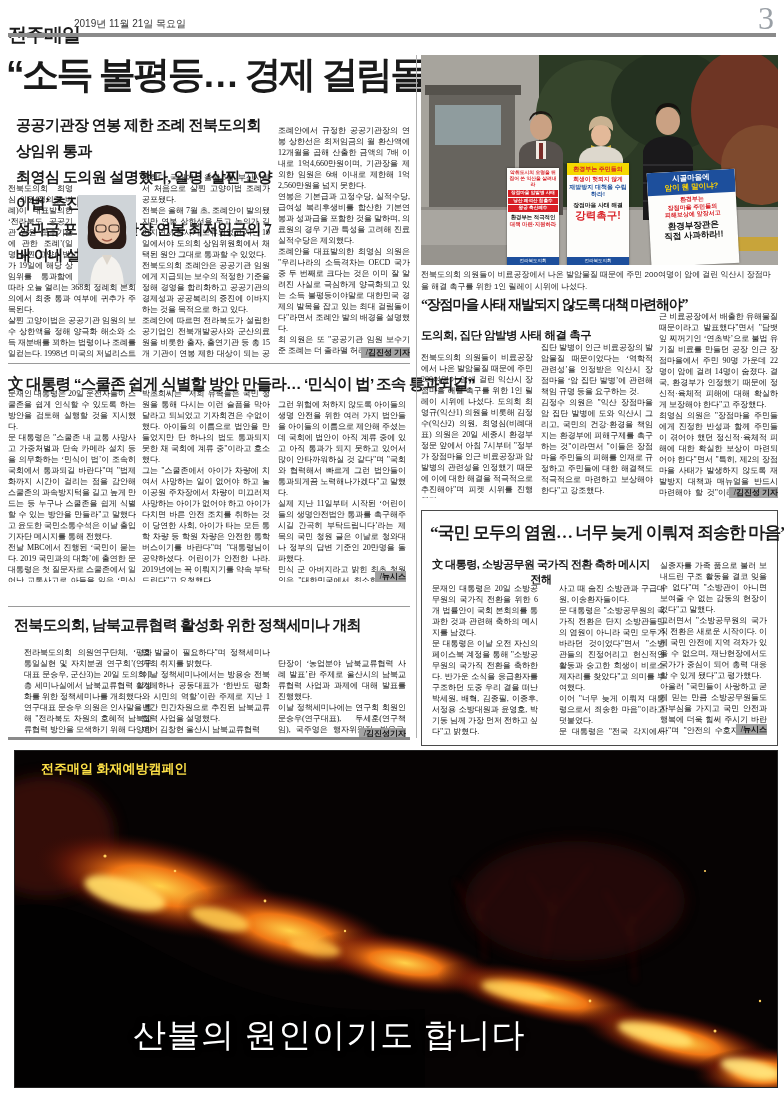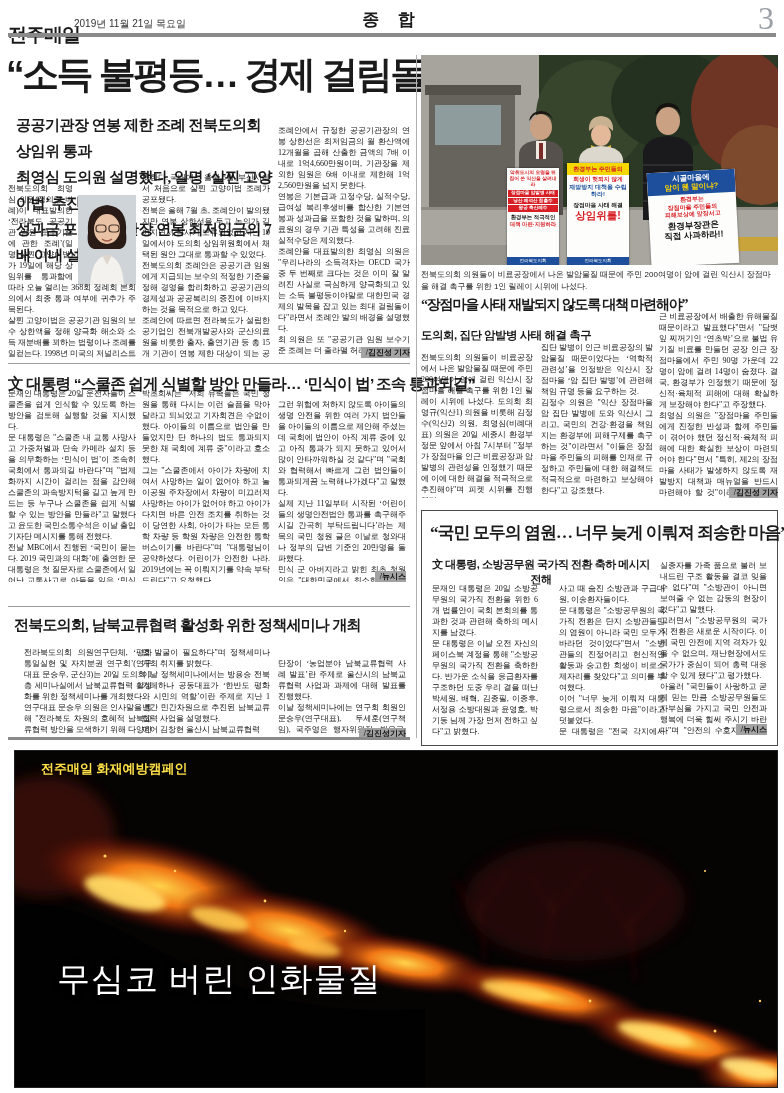--- a/index.html
+++ b/index.html
@@ -63,21 +63,20 @@
   .fl1{left:42px;top:206px;}
   .fl2{left:118px;top:262px;}
 </style>
 </head>
 <body>
 
 <div class="page">
 
   <div class="abs masthead">전주매일</div>
   <div class="abs hdate">2019년 11월 21일 목요일</div>
-  <div class="abs hsection">종 합</div>
   <div class="abs hpagenum">3</div>
   <div class="abs hrule"></div>
 
   <div class="abs a1-headline">“소득 불평등… 경제 걸림돌”</div>
   <div class="abs a1-subhead">
     <div>공공기관장 연봉 제한 조례 전북도의회 상임위 통과</div>
     <div>최영심 도의원 설명했다, 일명 ‘살찐 고양이법’ 추진</div>
     <div>성과금 포함한 기관장 연봉 최저임금의 7배 이내 설정</div>
   </div>
   <div class="abs a1-col1 bodycol">
@@ -181,21 +180,21 @@
       <div style="color:#111;font-weight:bold;font-size:5.4px;line-height:7px;margin-top:2px;">환경부는 적극적인</div>
       <div style="color:#d81f26;font-weight:bold;font-size:5.4px;line-height:7px;">대책 마련·지원하라</div>
       <div class="footerblue" style="font-size:4.5px;line-height:8px;">전라북도의회</div>
     </div>
     
     <div class="sign" style="left:146px;top:108px;width:62px;height:102px;">
       <div style="background:#f5d800;color:#d81f26;font-weight:bold;font-size:6px;line-height:8px;padding:2px 0;">환경부는 주민들의</div>
       <div style="color:#d81f26;font-weight:bold;font-size:5.8px;line-height:7.5px;margin-top:1px;">희생이 헛되지 않게</div>
       <div style="color:#1d4f9c;font-weight:bold;font-size:6px;line-height:7.5px;">재발방지 대책을 수립하라!</div>
       <div style="color:#111;font-weight:bold;font-size:5.8px;line-height:8px;margin-top:2px;">장점마을 사태 해결</div>
-      <div style="color:#d81f26;font-weight:900;font-size:10.5px;line-height:12px;">상임위를!</div>
+      <div style="color:#d81f26;font-weight:900;font-size:10.5px;line-height:12px;">강력촉구!</div>
       <div class="footerblue" style="font-size:4.5px;line-height:8px;">전라북도의회</div>
     </div>
     
     <div class="sign" style="left:228px;top:116px;width:88px;height:94px;transform:rotate(-3deg);">
       <div style="background:#1d4f9c;padding:2px 0 3px;">
         <div style="color:#fff;font-weight:bold;font-size:7.5px;line-height:9px;">시골마을에</div>
         <div style="color:#ffd400;font-weight:bold;font-size:7.5px;line-height:9px;">암이 웬 말이냐?</div>
       </div>
       <div style="color:#d81f26;font-weight:bold;font-size:6px;line-height:7.5px;margin-top:2px;">환경부는</div>
       <div style="color:#d81f26;font-weight:bold;font-size:6px;line-height:7.5px;">장점마을 주민들의</div>
@@ -280,16 +279,16 @@
           <circle cx="160" cy="120" r="1.3"></circle>
           <circle cx="250" cy="150" r="1.4"></circle>
         <circle cx="330" cy="180" r="1.2"></circle>
           <circle cx="575" cy="250" r="1.4"></circle>
           <circle cx="700" cy="280" r="1.5"></circle>
         <circle cx="745" cy="250" r="1.2"></circle>
           <circle cx="690" cy="120" r="1.1"></circle>
       </g>
     </svg>
     <div class="fire-label">전주매일 화재예방캠페인</div>
-    <div class="fire-line fl1">무심코 버린 인화물질</div>
+    <div class="fire-line fl2">산불의 원인이기도 합니다</div>
   </div>
 
 </div>
 
 </body></html>

